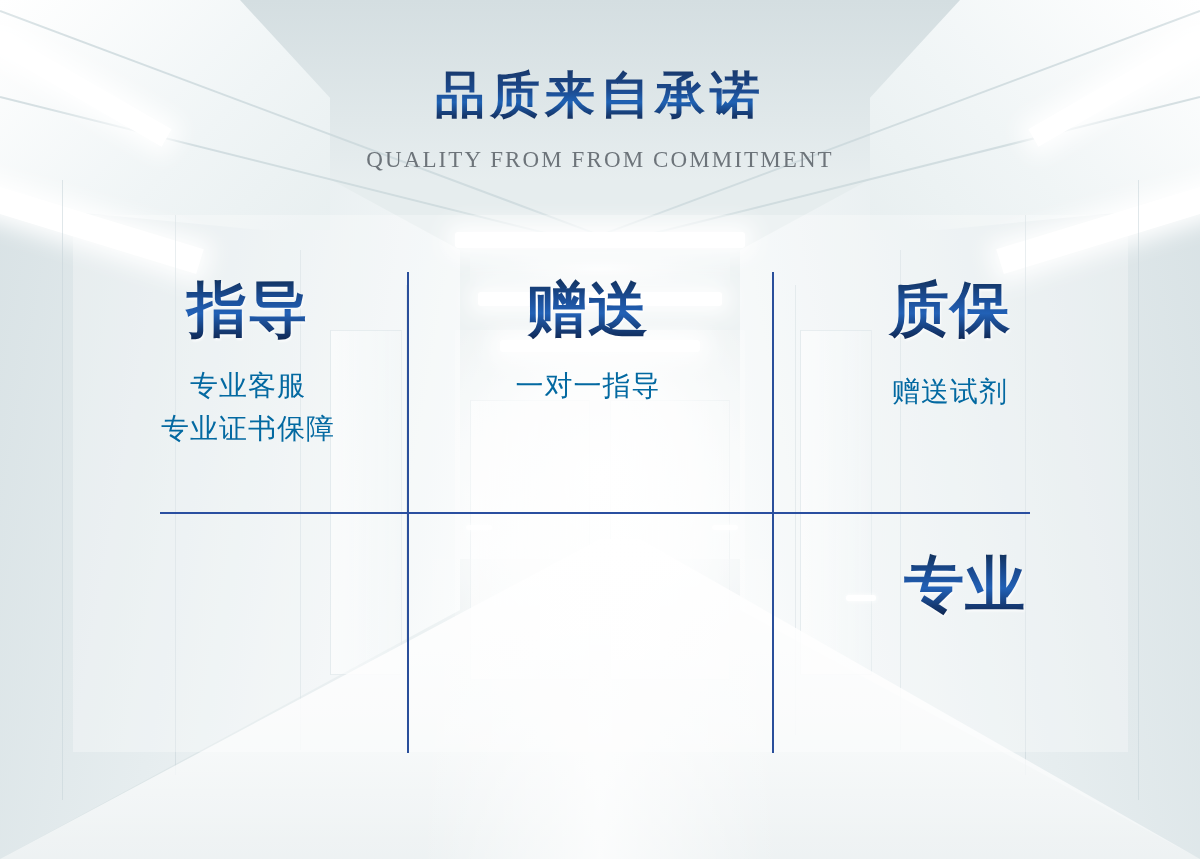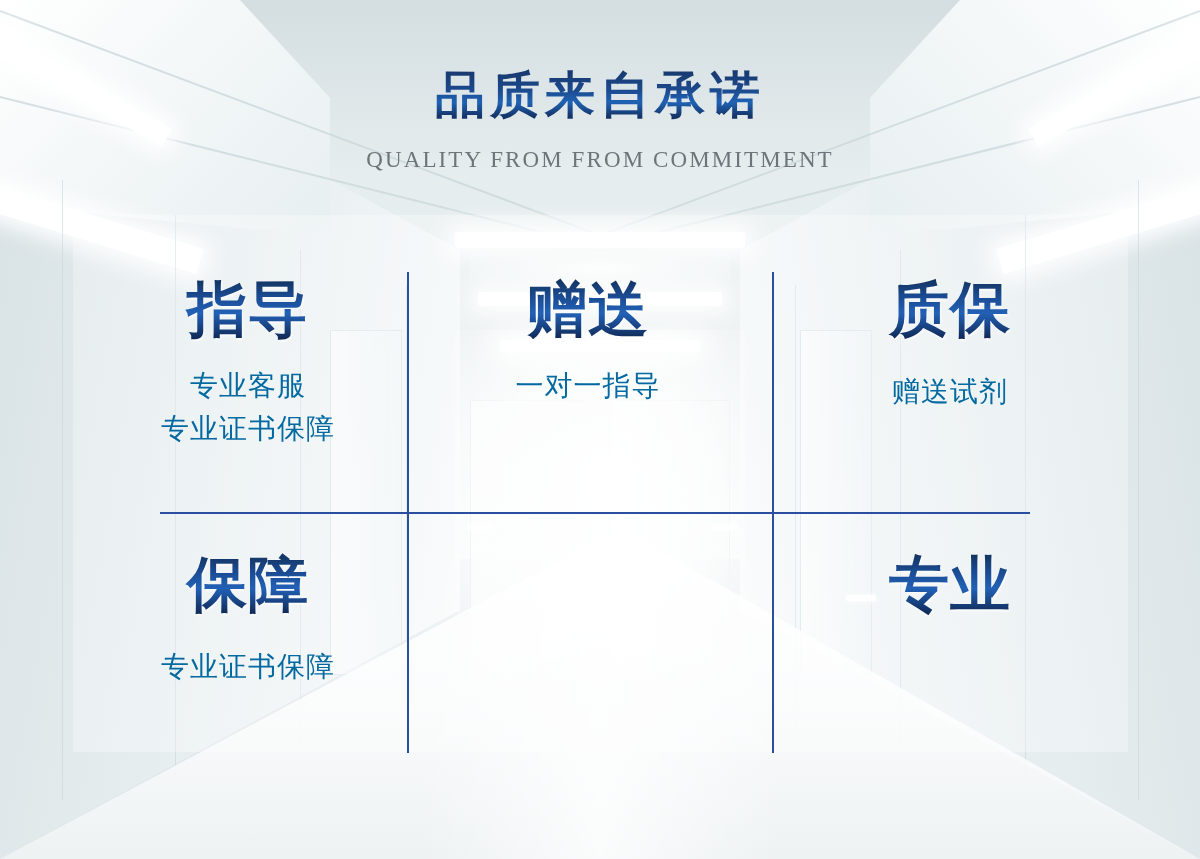--- a/index.html
+++ b/index.html
@@ -118,21 +118,21 @@
   .vl1{ left:334px; }
   .vl2{ left:699px; }
   .hline{ position:absolute; left:87px; top:297px; width:870px; height:2px; background:#2a4fa0; }
 
   .cell{ position:absolute; width:330px; text-align:center; }
   .c1{ left:10px;  top:62px; }
   .c2{ left:350px; top:62px; }
   .c3{ left:712px; top:62px; }
   .c4{ left:10px;  top:337px; }
   .c5{ left:350px; top:337px; }
-  .c6{ left:712px; top:337px; }
+  .c6{ left:727px; top:337px; }
 
   .ch{
     font-family:"Liberation Sans", sans-serif;
     font-size:60px; font-weight:bold; letter-spacing:1px;
     line-height:1.1;
     background:linear-gradient(180deg,#123059 0%,#1a4b92 30%,#2261b6 55%,#173f7c 78%,#0c2047 100%);
     -webkit-background-clip:text; background-clip:text; color:transparent;
     -webkit-text-fill-color:transparent;
     filter:drop-shadow(1px 2px 1px rgba(255,255,255,.75));
   }
@@ -222,26 +222,20 @@
       </div>
     </div>
 
     <div class="cell c3">
       <div class="ch">质保</div>
       <div class="cd single">
         <div>赠送试剂</div>
       </div>
     </div>
 
-    <div class="cell c4">
-      <div class="ch">保障</div>
-      <div class="cd single">
-        <div>专业证书保障</div>
-      </div>
-    </div>
 
 
     <div class="cell c6">
       <div class="ch">专业</div>
     </div>
 
   </div>
 </div>
 
 </body></html>

